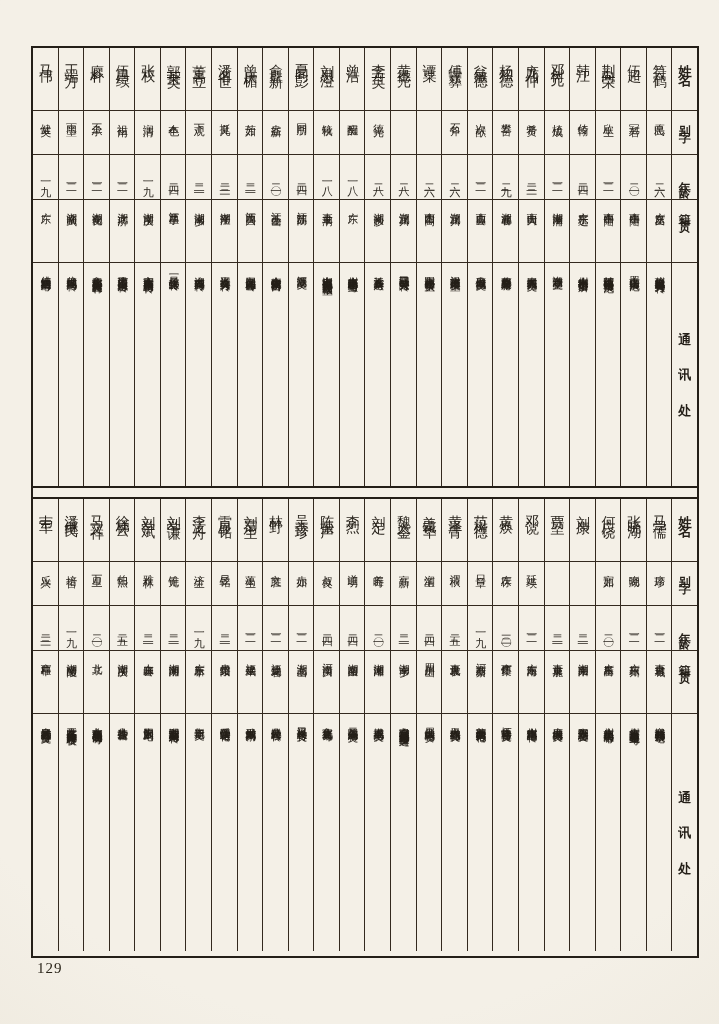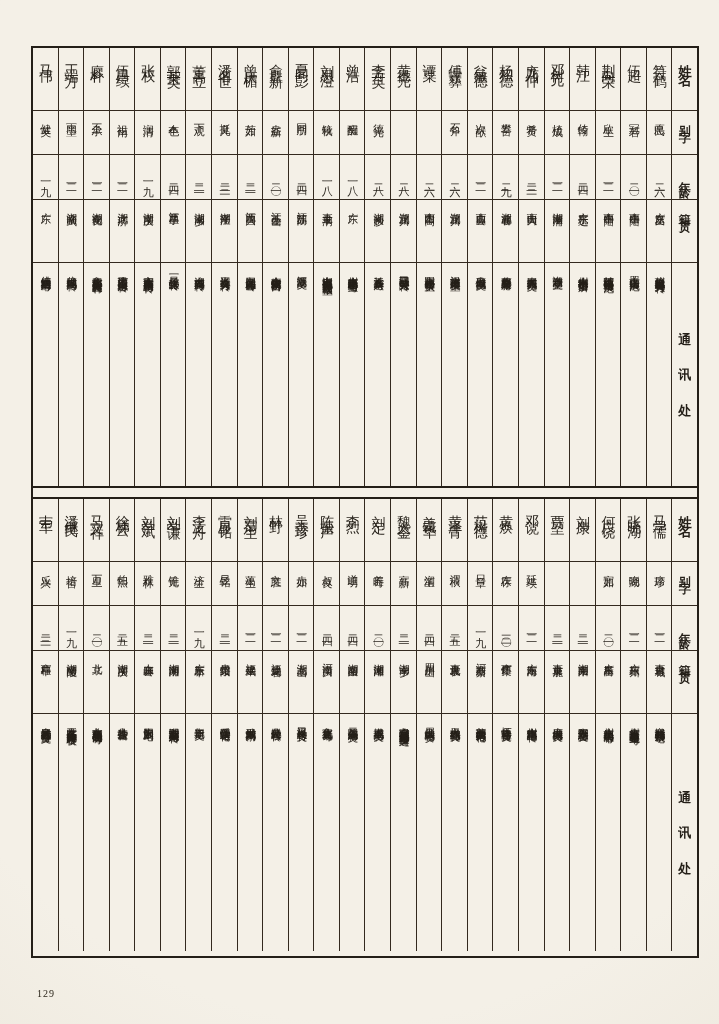--- a/index.html
+++ b/index.html
@@ -64,21 +64,21 @@
   .col.head .cell.address span{font-size:13px;height:auto;letter-spacing:36px;}
 
   .divider{
     height:9px;
     border-top:2px solid #241f18;
     border-bottom:2px solid #241f18;
     background:transparent;
   }
   .page-num{
     position:absolute;left:37px;top:960px;
-    font-size:10px;letter-spacing:1px;color:#2a2419;margin-top:28px;
+    font-size:15px;letter-spacing:1px;color:#2a2419;
   }
 </style>
 </head>
 <body>
 
 <div class="page">
   <div class="table-frame">
 
     <div class="section first">
       <div class="col head">

